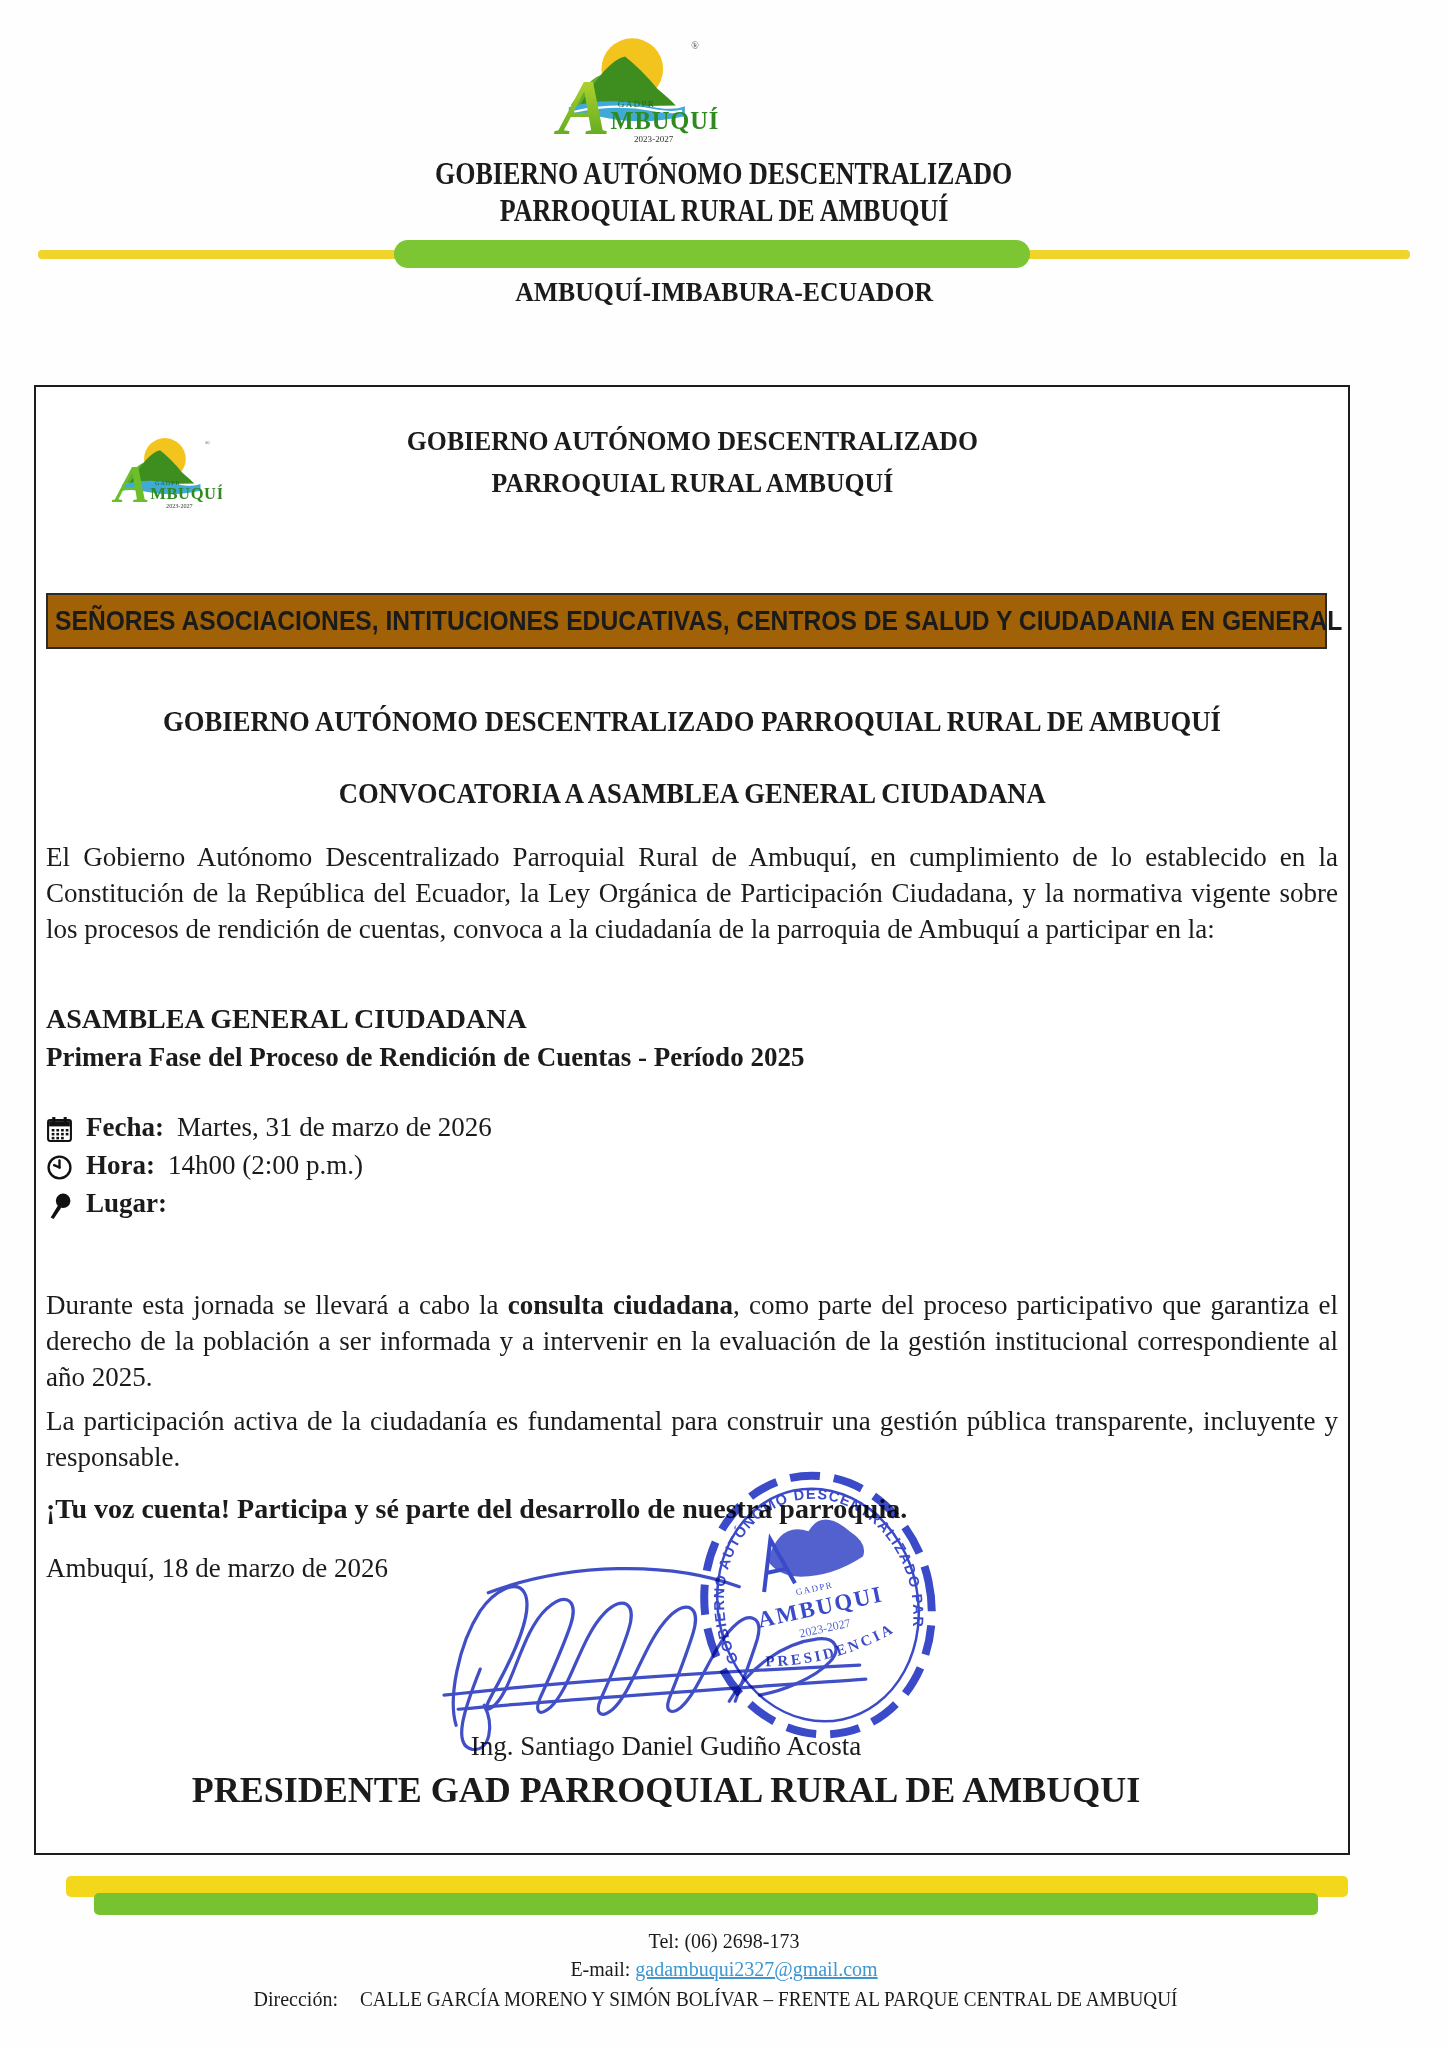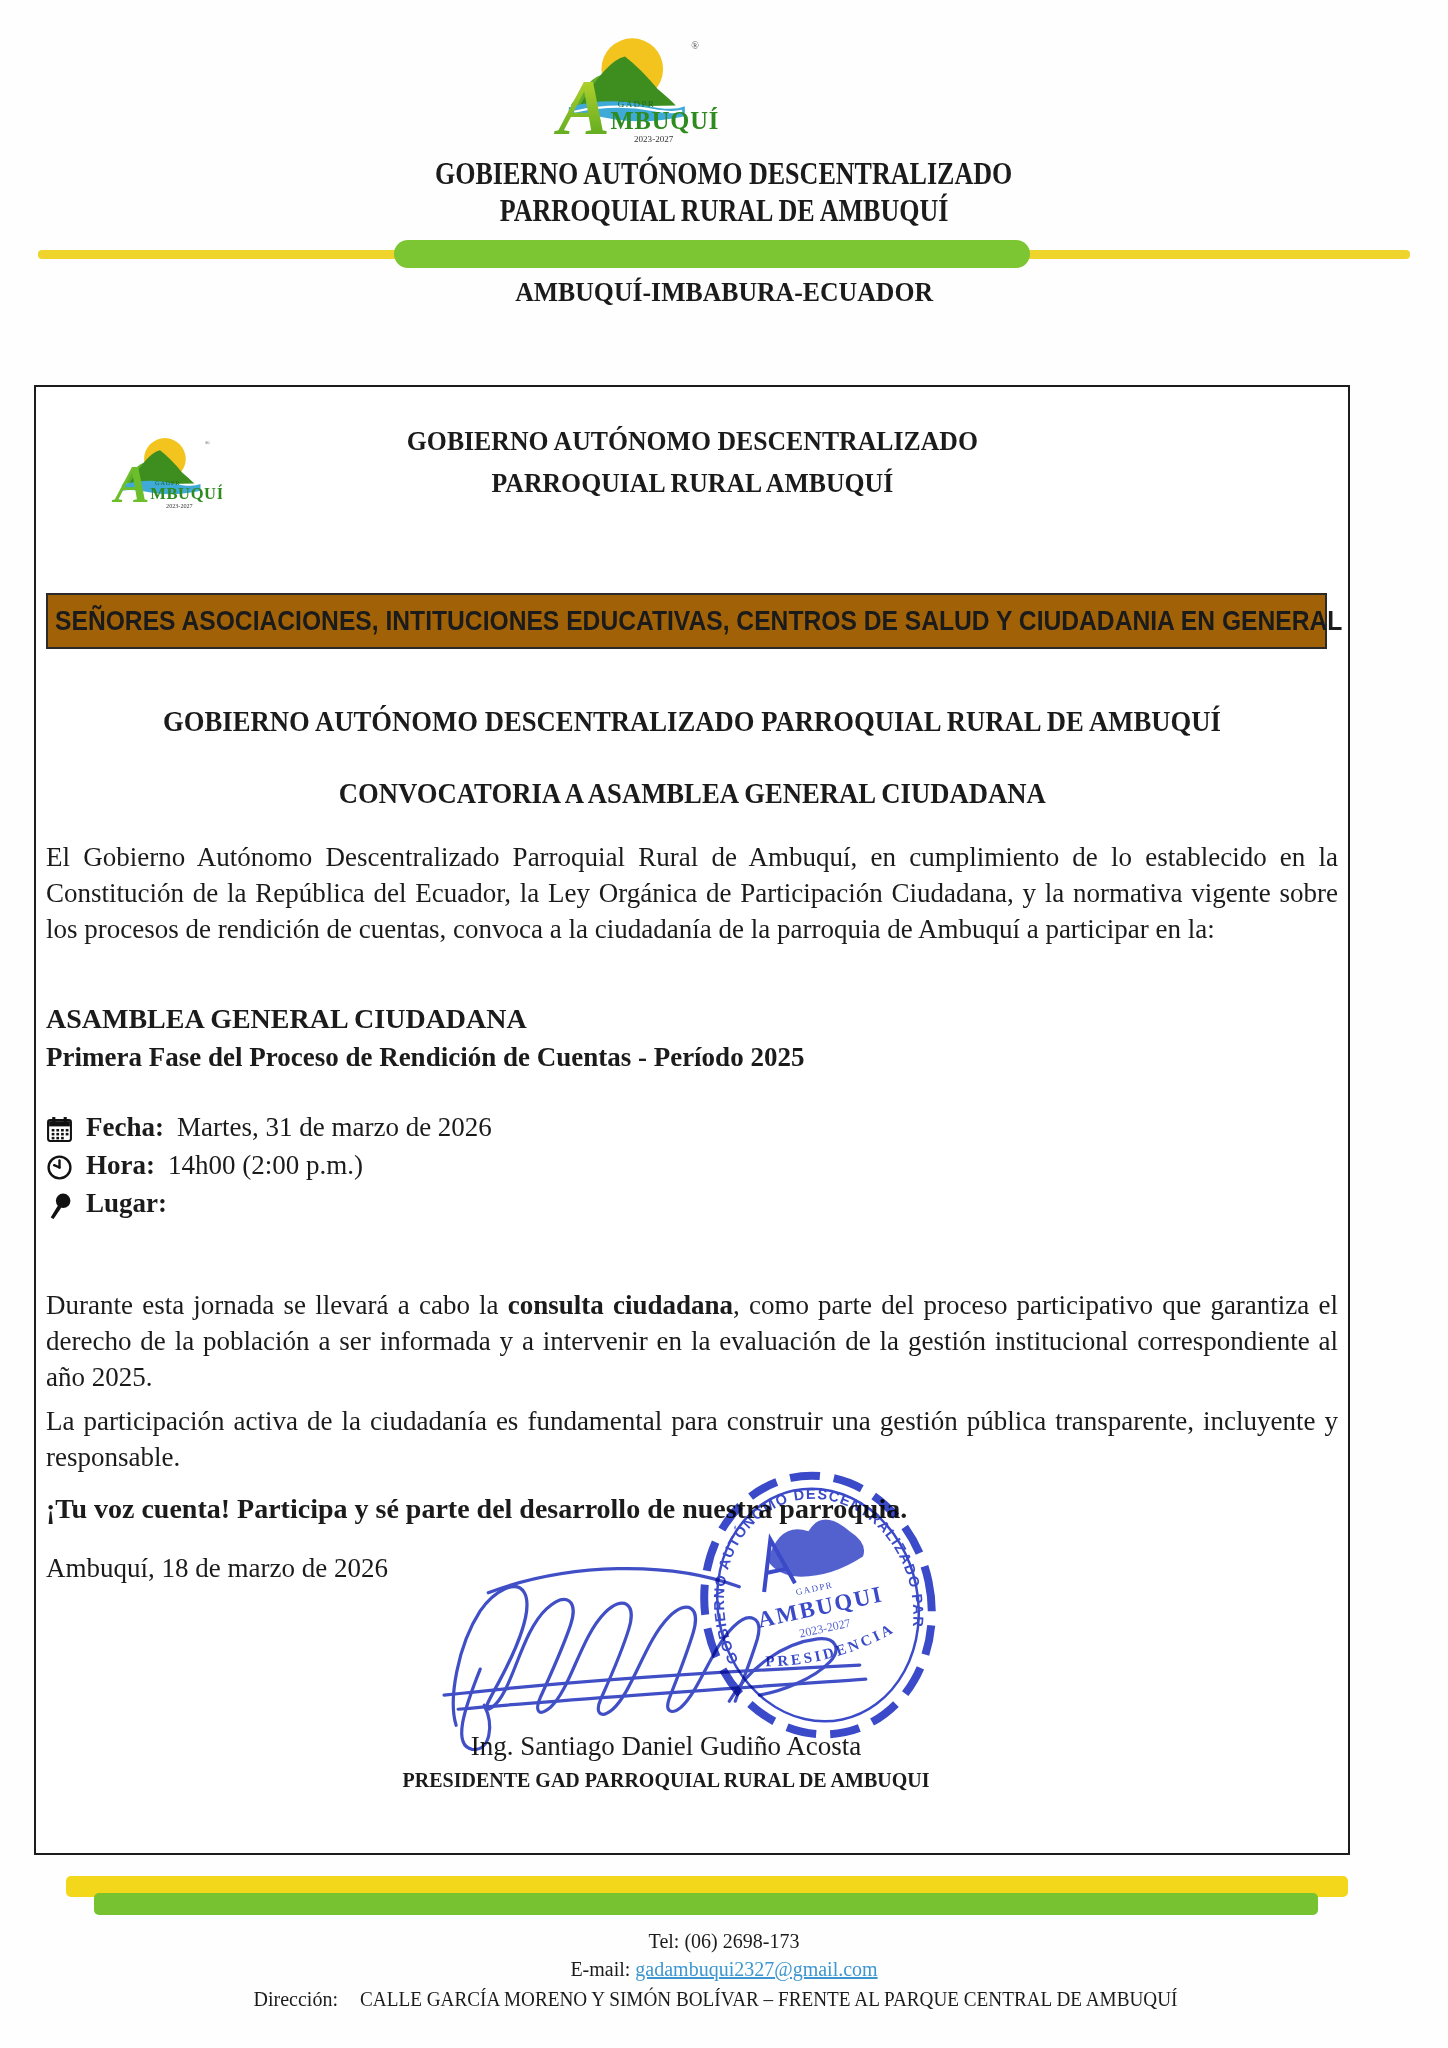--- a/index.html
+++ b/index.html
@@ -28,21 +28,21 @@
   .heading{font-weight:bold;font-size:29px;}
   .para{left:10px;width:1292px;font-size:27px;line-height:36px;text-align:justify;}
   .evt-line{font-weight:bold;font-size:28px;}
   .details{left:10px;display:flex;flex-direction:column;gap:10px;}
   .drow{display:flex;align-items:flex-end;gap:13px;font-size:27px;height:28px;}
   .drow .lbl{font-weight:bold;}
   .cta{font-weight:bold;font-size:28px;}
   .dateline{font-size:27px;}
   .sig-block{left:10px;width:1240px;text-align:center;}
   .signer-name{font-size:27px;}
-  .signer-title{font-weight:bold;font-size:20px;}
+  .signer-title{font-weight:bold;font-size:36px;}
 
   .stamp{left:686px;top:1455px;width:264px;height:300px;transform:rotate(-12deg);
          mix-blend-mode:multiply;opacity:0.93;}
   .signature{left:428px;top:1548px;width:482px;height:212px;mix-blend-mode:multiply;}
 
   
   .bar-yellow-bot{left:66px;top:1876px;width:1282px;height:21px;background:#F3D71A;border-radius:5px;}
   .bar-green-bot{left:94px;top:1893px;width:1224px;height:22px;background:#76C230;border-radius:5px;}
 
   

